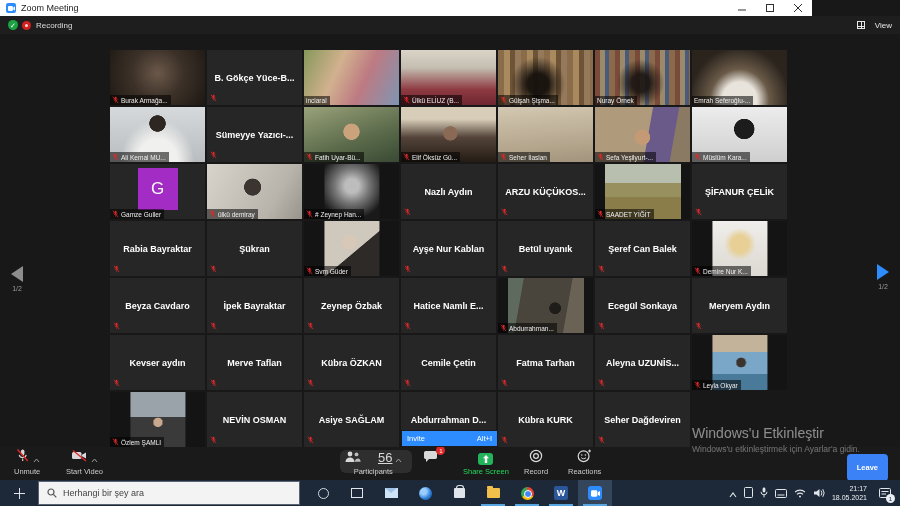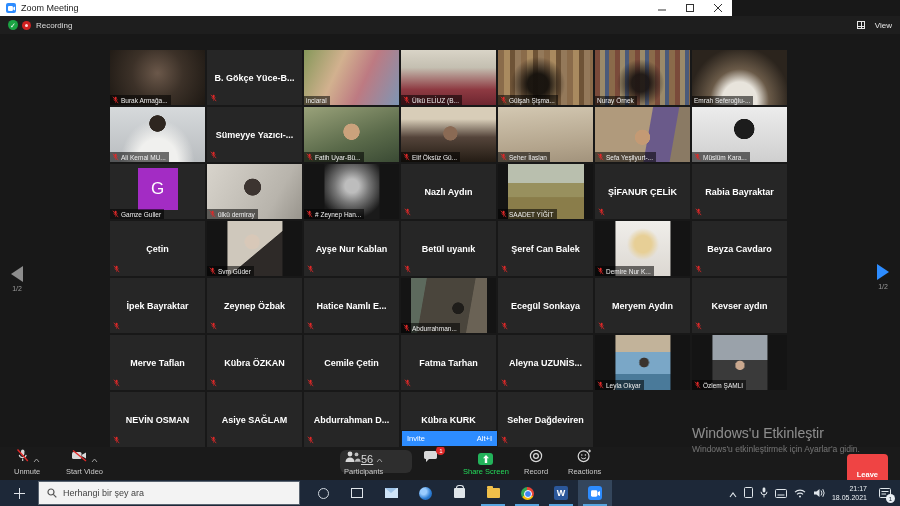--- a/index.html
+++ b/index.html
@@ -1,20 +1,20 @@
 <!DOCTYPE html>
 <html><head>
 <meta charset="utf-8">
 <style>
   html,body{margin:0;padding:0;width:900px;height:506px;overflow:hidden;
     font-family:"Liberation Sans",sans-serif;background:#181818;position:relative;}
   *{box-sizing:border-box;}
 
   
-  .titlebar{position:absolute;left:0;top:0;width:732px;height:16px;background:#ffffff;
+  .titlebar{position:absolute;left:0;top:0;width:812px;height:16px;background:#ffffff;
     display:flex;align-items:center;z-index:40;}
   .titlebar .zicon{width:10px;height:10px;background:#2d8cff;border-radius:2px;margin:0 5px 0 6px;
     display:flex;align-items:center;justify-content:center;}
   .titlebar .zicon svg{display:block;}
   .titlebar .title{font-size:9px;color:#222;}
   .wincontrols{margin-left:auto;display:flex;height:100%;}
   .winbtn{width:28px;height:100%;display:flex;align-items:center;justify-content:center;color:#333;}
   .winbtn svg{display:block;}
 
   
@@ -107,23 +107,23 @@
     color:#c9c9c9;font-size:7.5px;gap:2px;}
   .tbitem .ic{height:16px;display:flex;align-items:flex-end;justify-content:center;position:relative;}
   .chev{margin-left:3px;color:#9a9a9a;}
   .pillwrap{position:absolute;top:3px;left:340px;width:72px;height:23px;background:#2e2e2e;border-radius:6px;}
   .ppl{position:absolute;left:344px;top:2px;}
   .badge{position:absolute;top:-4px;right:-7px;background:#e02828;color:#fff;border-radius:6px;
     min-width:9px;height:9px;font-size:6px;display:flex;align-items:center;justify-content:center;padding:0 1px;}
   .sharebox{width:15px;height:12px;background:#23b35b;border-radius:3px;display:flex;
     align-items:center;justify-content:center;color:#083;}
   .sharelabel{color:#23d959;}
-  .leavebtn{position:absolute;right:12px;top:7px;background:#ef4444;color:#fff;font-size:7.5px;
-    padding:16px 10px;border-radius:4px;font-weight:bold;margin-left:48px;}
-  .cnt{font-size:11px;color:#d9d9d9;margin-left:0;text-decoration:underline;}
+  .leavebtn{position:absolute;right:12px;top:7px;background:#3b82f6;color:#fff;font-size:7.5px;
+    padding:9px 10px;border-radius:4px;font-weight:bold;margin-left:48px;}
+  .cnt{font-size:13px;color:#d9d9d9;margin-left:17px;text-decoration:underline;}
 
   
   .watermark{position:absolute;left:692px;top:425px;z-index:60;pointer-events:none;}
   .watermark .l1{font-size:14px;color:rgba(255,255,255,.5);}
   .watermark .l2{font-size:8.5px;color:rgba(255,255,255,.38);margin-top:3px;}
 
   
   .taskbar{position:absolute;left:0;top:480px;width:900px;height:26px;background:#1d2838;
     display:flex;align-items:center;z-index:70;}
   .startbtn{width:38px;height:26px;display:flex;align-items:center;justify-content:center;}
@@ -392,20 +392,29 @@
       </div>
       <div class="tile">
         <div class="cname">Nazlı Aydın</div>
         <span class="miconly micico"><svg width="7" height="8" viewBox="0 0 10 11">
             <rect x="3.8" y="0.8" width="2.8" height="4.8" rx="1.4" fill="#e02828"></rect>
             <path d="M2.4 4.8a2.9 2.9 0 0 0 5.4 0" stroke="#e02828" fill="none" stroke-width="1"></path>
             <line x1="5.2" y1="7.4" x2="5.2" y2="9.4" stroke="#e02828" stroke-width="1"></line>
             <line x1="1.2" y1="0.8" x2="8.8" y2="10" stroke="#e02828" stroke-width="1.1"></line>
           </svg></span>
       </div>
+      <div class="tile">
+        <div class="cname">ARZU KÜÇÜKOS...</div>
+        <span class="miconly micico"><svg width="7" height="8" viewBox="0 0 10 11">
+            <rect x="3.8" y="0.8" width="2.8" height="4.8" rx="1.4" fill="#e02828"></rect>
+            <path d="M2.4 4.8a2.9 2.9 0 0 0 5.4 0" stroke="#e02828" fill="none" stroke-width="1"></path>
+            <line x1="5.2" y1="7.4" x2="5.2" y2="9.4" stroke="#e02828" stroke-width="1"></line>
+            <line x1="1.2" y1="0.8" x2="8.8" y2="10" stroke="#e02828" stroke-width="1.1"></line>
+          </svg></span>
+      </div>
       <div class="tile" style="background: rgb(20, 20, 20);">
         <div class="photoin p-saadet wide"></div>
         <div class="chip">
           <span class="micico"><svg width="7" height="8" viewBox="0 0 10 11">
               <rect x="3.8" y="0.8" width="2.8" height="4.8" rx="1.4" fill="#e02828"></rect>
               <path d="M2.4 4.8a2.9 2.9 0 0 0 5.4 0" stroke="#e02828" fill="none" stroke-width="1"></path>
               <line x1="5.2" y1="7.4" x2="5.2" y2="9.4" stroke="#e02828" stroke-width="1"></line>
               <line x1="1.2" y1="0.8" x2="8.8" y2="10" stroke="#e02828" stroke-width="1.1"></line>
             </svg></span>
           <span>SAADET YİĞİT</span>
@@ -423,21 +432,21 @@
       <div class="tile">
         <div class="cname">Rabia Bayraktar</div>
         <span class="miconly micico"><svg width="7" height="8" viewBox="0 0 10 11">
             <rect x="3.8" y="0.8" width="2.8" height="4.8" rx="1.4" fill="#e02828"></rect>
             <path d="M2.4 4.8a2.9 2.9 0 0 0 5.4 0" stroke="#e02828" fill="none" stroke-width="1"></path>
             <line x1="5.2" y1="7.4" x2="5.2" y2="9.4" stroke="#e02828" stroke-width="1"></line>
             <line x1="1.2" y1="0.8" x2="8.8" y2="10" stroke="#e02828" stroke-width="1.1"></line>
           </svg></span>
       </div>
       <div class="tile">
-        <div class="cname">Çetin</div>
+        <div class="cname">Şükran</div>
         <span class="miconly micico"><svg width="7" height="8" viewBox="0 0 10 11">
             <rect x="3.8" y="0.8" width="2.8" height="4.8" rx="1.4" fill="#e02828"></rect>
             <path d="M2.4 4.8a2.9 2.9 0 0 0 5.4 0" stroke="#e02828" fill="none" stroke-width="1"></path>
             <line x1="5.2" y1="7.4" x2="5.2" y2="9.4" stroke="#e02828" stroke-width="1"></line>
             <line x1="1.2" y1="0.8" x2="8.8" y2="10" stroke="#e02828" stroke-width="1.1"></line>
           </svg></span>
       </div>
       <div class="tile" style="background: rgb(20, 20, 20);">
         <div class="photoin p-svm"></div>
         <div class="chip">

